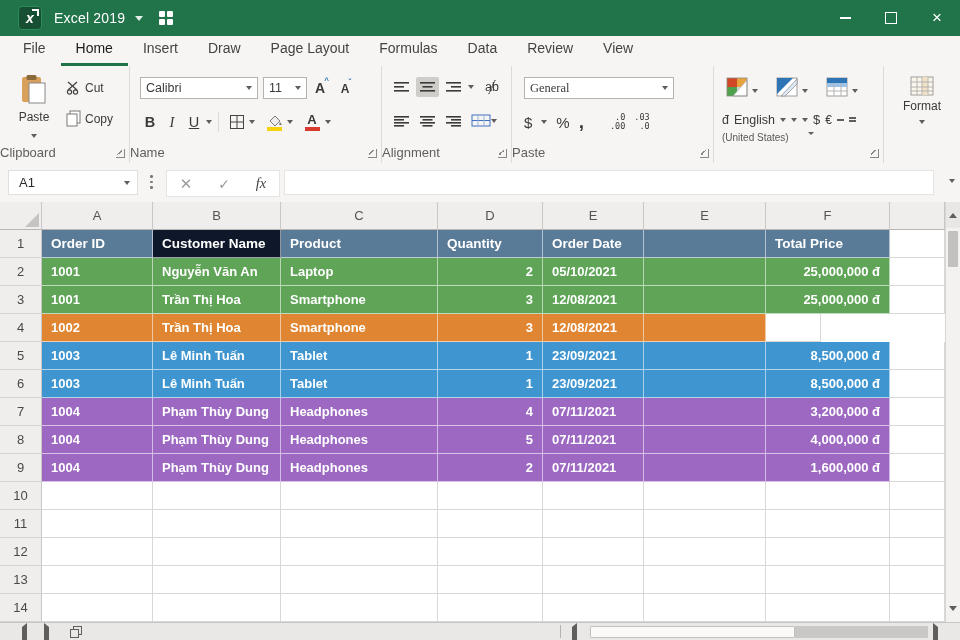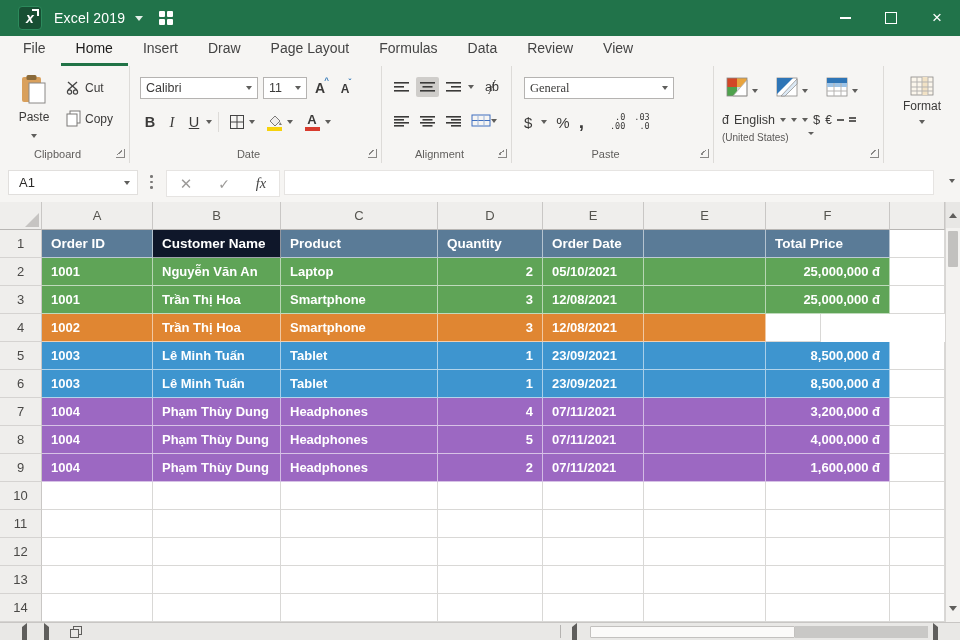--- a/index.html
+++ b/index.html
@@ -30,21 +30,21 @@
   .tabbar{position:absolute;left:0;top:36px;width:960px;height:30px;background:#f6f5f3;
     display:flex;align-items:flex-end;}
   .rtab{padding:0 15px 7px;font-size:14px;color:#444;border-bottom:3px solid transparent;cursor:default;}
   .rtab:first-child{margin-left:8px;}
   .rtab.active{color:#1c1b1a;border-bottom-color:var(--c-tab_accent,#217346);font-weight:400;}
 
   
   .ribbon{position:absolute;left:0;top:66px;width:960px;height:97px;background:#f6f5f3;
     border-bottom:1px solid #d5d3d0;display:flex;}
   .rgroup{position:relative;height:100%;border-right:1px solid #ddDbd8;box-sizing:border-box;}
-  .glabel{position:absolute;bottom:3px;left:0;right:14px;text-align:center;font-size:11px;color:#605e5c;}
+  .glabel{position:absolute;bottom:3px;left:0;right:14px;font-size:13px;color:#605e5c;}
   .launcher{position:absolute;right:4px;bottom:5px;width:8px;height:8px;
     border-right:1px solid #8a8886;border-bottom:1px solid #8a8886;}
   .launcher::before{content:"";position:absolute;left:1px;top:1px;width:5px;height:5px;
     background:linear-gradient(135deg,transparent 40%,#8a8886 40%,#8a8886 60%,transparent 60%);}
   .cv{width:0;height:0;border-left:3.5px solid transparent;border-right:3.5px solid transparent;
     border-top:4px solid #5f5e5c;display:inline-block;}
   .rbtn{display:inline-flex;align-items:center;gap:4px;padding:3px 4px;border-radius:2px;font-size:12px;}
   .combo{background:#fff;border:1px solid #b5b3b1;height:22px;display:inline-flex;
     align-items:center;font-size:12.5px;padding:0 5px;box-sizing:border-box;justify-content:space-between;}
   .vdiv{width:1px;background:#dddbd8;margin:2px 4px;align-self:stretch;}
@@ -274,21 +274,21 @@
           <span class="cv"></span>
         </div>
         <div class="rbtn">
           <span class="colorbtn">
             <span style="font-size:13px;font-weight:bold;">A</span>
             <span class="bar" style="background:var(--c-font_red,#d83b2d);"></span>
           </span>
           <span class="cv"></span>
         </div>
       </div>
-      <div class="glabel">Date</div>
+      <div class="glabel">Name</div>
       <div class="launcher"></div>
     </div>
 
     <div class="rgroup g-align">
       <div class="alrow1">
         <div class="albtn">
           <svg width="17" height="12">
               <rect x="1" y="1" width="15" height="1.6" fill="#3b3a39"></rect>
               <rect x="1" y="5" width="10" height="1.6" fill="#3b3a39"></rect>
               <rect x="1" y="9" width="15" height="1.6" fill="#3b3a39"></rect>

